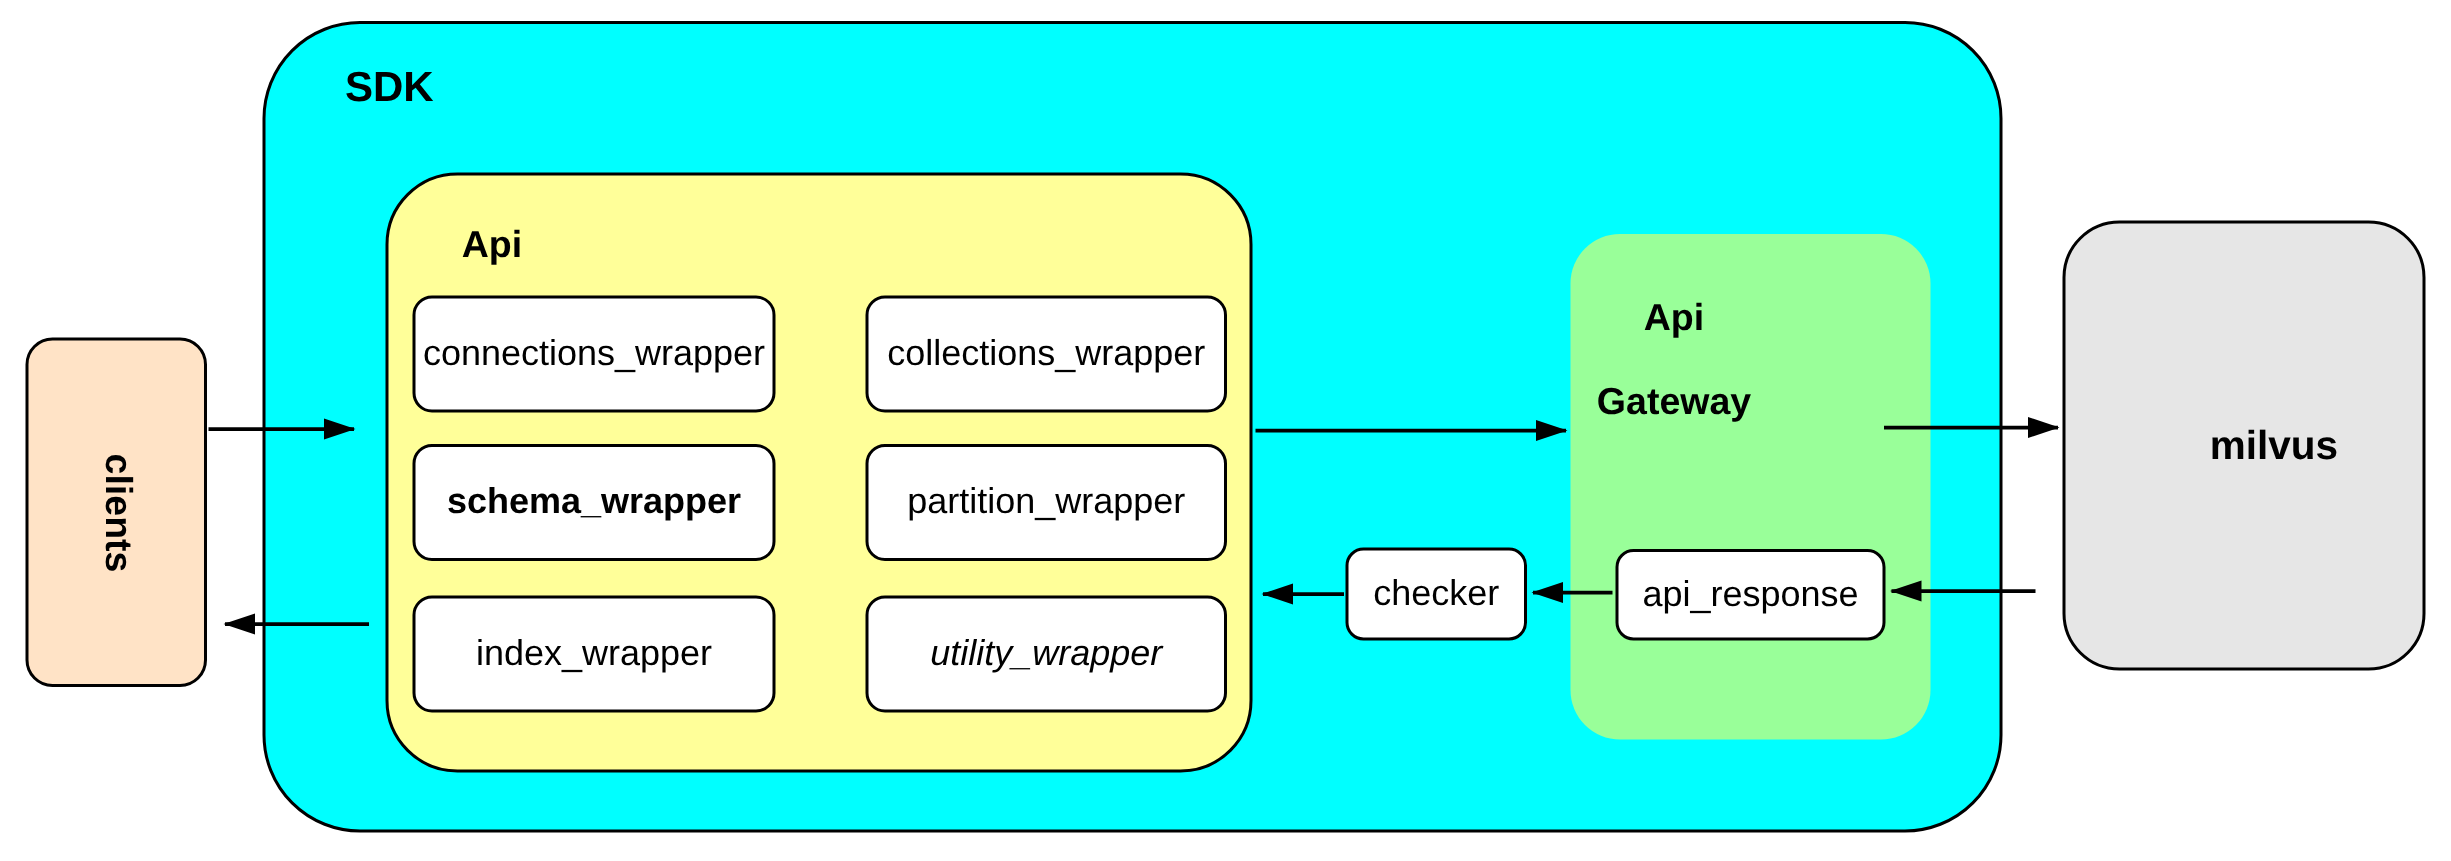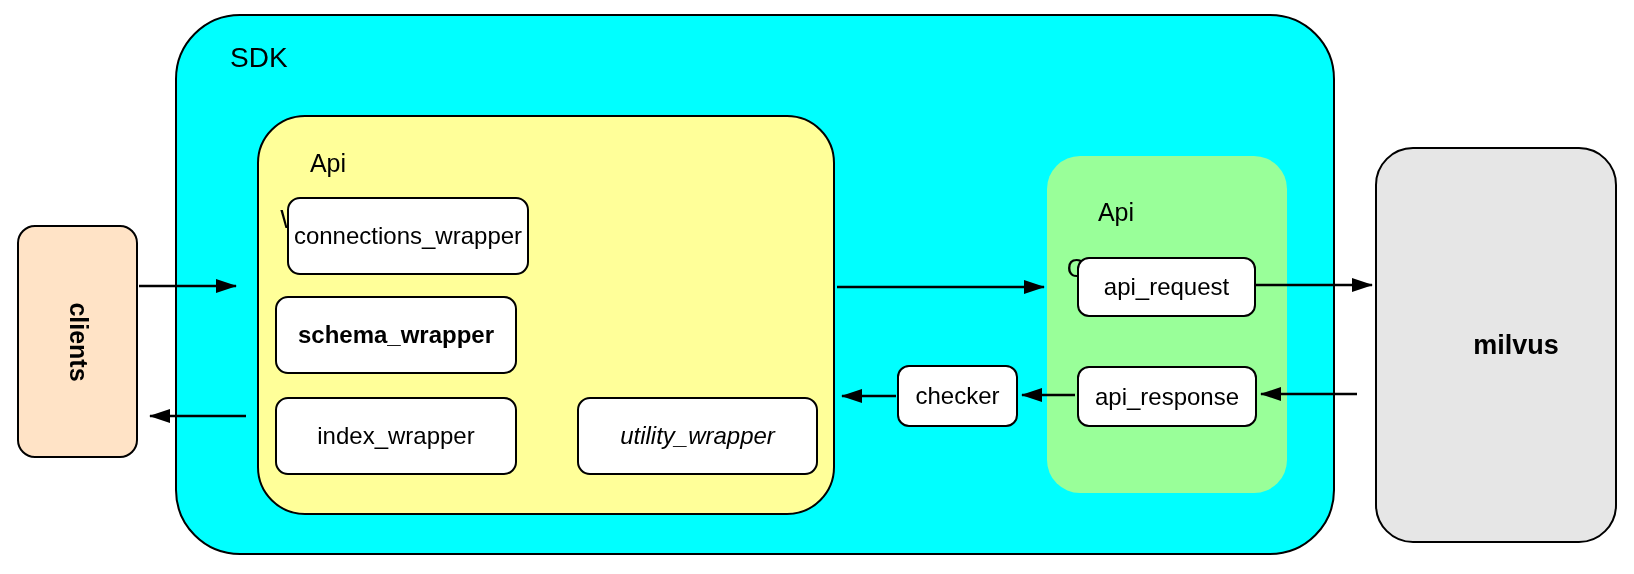--- a/index.html
+++ b/index.html
@@ -16,21 +16,21 @@
     overflow: hidden;
     color: #000;
   }
   .node {
     position: absolute;
     box-sizing: border-box;
     border: 2.5px solid var(--stroke, #000);
   }
   .container-label {
     position: absolute;
-    font-weight: normal;
+    font-weight: bold;
     white-space: pre-line;
     text-align: center;
     line-height: 1.12;
   }
   
   #clients {
     left: 17px; top: 225px; width: 121px; height: 233px;
     background: var(--clients-fill, #ffe3c6);
     border-radius: 18px;
   }
@@ -64,35 +64,35 @@
     left: 1047px; top: 156px; width: 240px; height: 337px;
     background: var(--api-gateway-fill, #99ff99);
     border: none;
     border-radius: 33px;
   }
   #api-gateway-label {
     left: 1047px; top: 170px; width: 138px;
     font-size: 25px;
   }
   #milvus {
-    left: 1375px; top: 147px; width: 242px; height: 396px;
+    left: 1375px; top: 147px; width: 242px; height: 300px;
     background: var(--milvus-fill, #e6e6e6);
     border-radius: 38px;
     display: flex; align-items: center; justify-content: center;
     font-weight: bold; font-size: 27px; padding-left: 40px;
   }
   
   .wbox {
     background: var(--node-fill, #ffffff);
     border-radius: 13px;
     display: flex; align-items: center; justify-content: center;
     font-size: 24px;
     border-width: 2.2px;
   }
-  #w-connections { left: 275px; top: 197px; width: 242px; height: 78px; margin-left: 12px; }
+  #w-connections { left: 275px; top: 197px; width: 242px; height: 78px; }
   #w-collections { left: 577px; top: 197px; width: 241px; height: 78px; }
   #w-schema      { left: 275px; top: 296px; width: 242px; height: 78px; font-weight: bold; }
   #w-partition   { left: 577px; top: 296px; width: 241px; height: 78px; }
   #w-index       { left: 275px; top: 397px; width: 242px; height: 78px; }
   #w-utility     { left: 577px; top: 397px; width: 241px; height: 78px; font-style: italic; }
   #checker       { left: 897px;  top: 365px; width: 121px; height: 62px; border-radius: 12px; }
   #api-request   { left: 1077px; top: 257px; width: 179px; height: 60px; border-radius: 12px; }
   #api-response  { left: 1077px; top: 366px; width: 180px; height: 61px; border-radius: 12px; }
   
   #arrows {
@@ -118,31 +118,32 @@
     <span class="vlabel">clients</span>
   </div>
 
   <div class="node" id="api-wrapper"></div>
   <div class="container-label" id="api-wrapper-label">
     <span>Api</span><br>
     <span>Wrapper</span>
   </div>
 
   <div class="node wbox" id="w-connections">connections_wrapper</div>
+  <div class="node wbox" id="w-collections">collections_wrapper</div>
   <div class="node wbox" id="w-schema">schema_wrapper</div>
+  <div class="node wbox" id="w-partition">partition_wrapper</div>
   <div class="node wbox" id="w-index">index_wrapper</div>
   <div class="node wbox" id="w-utility">utility_wrapper</div>
 
   <div class="node" id="api-gateway"></div>
   <div class="container-label" id="api-gateway-label">
     <span>Api</span><br>
     <span>Gateway</span>
   </div>
 
-  <div class="node wbox" id="api-request">api_request</div>
   <div class="node wbox" id="checker">checker</div>
 
   <div class="node wbox" id="api-response">api_response</div>
 
   <div class="node" id="milvus">milvus</div>
 
   <svg id="arrows" viewBox="0 0 1634 574">
     <defs>
       <marker id="arrowhead" markerWidth="22" markerHeight="16" refX="20" refY="8" orient="auto" markerUnits="userSpaceOnUse">
         <path d="M0,1 L21,8 L0,15 Z" style="fill: var(--stroke, #000)"></path>

